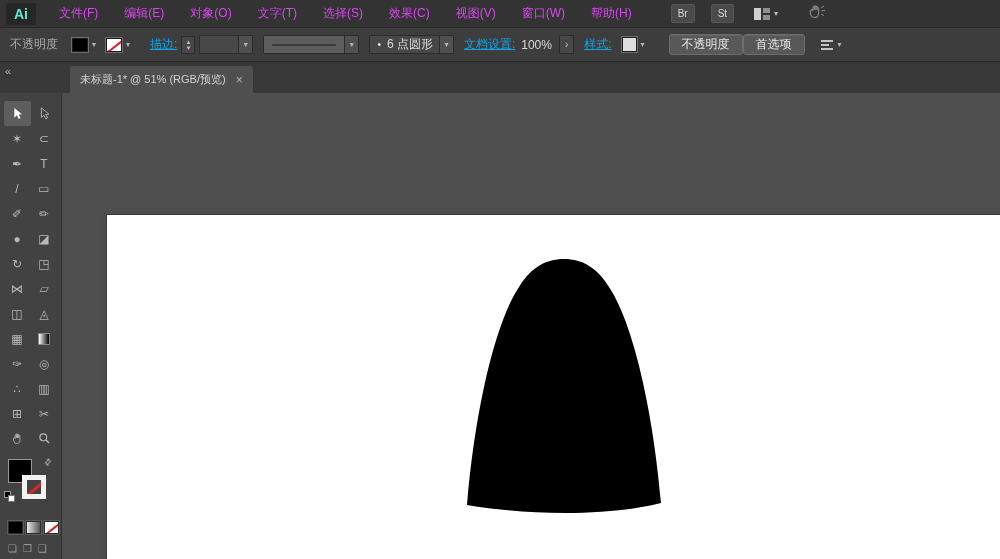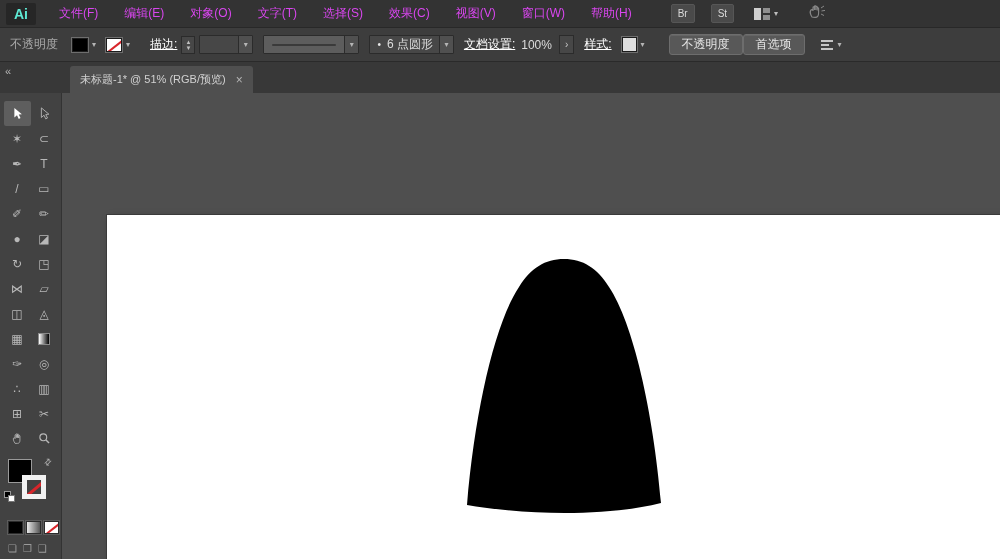--- a/index.html
+++ b/index.html
@@ -31,21 +31,21 @@
     display:flex; align-items:center; padding:0 10px; flex:0 0 auto; color:#c7c7c7;
     font-size:12px; white-space:nowrap; }
   .cb-status { color:#a9a9a9; margin-right:14px; }
   .sw-group { display:flex; align-items:center; gap:2px; margin-right:8px; }
   .mini-swatch { width:16px; height:14px; border:1px solid #1c1c1c;
     outline:1px solid #6e6e6e; position:relative; background:#000; }
   .mini-swatch.none { background:#fff; overflow:hidden; }
   .mini-swatch.none::after { content:""; position:absolute; left:-3px; top:5px;
     width:26px; height:2px; background:#d8262b; transform:rotate(-38deg); }
   .dd-arrow { color:#b5b5b5; font-size:8px; padding:0 2px; }
-  .cb-link { color:#ffffff; text-decoration:underline; margin:0 4px 0 10px; }
+  .cb-link { color:#0ea5e9; text-decoration:underline; margin:0 4px 0 10px; }
   .stepper { width:14px; height:18px; background:#474747; border:1px solid #2b2b2b;
     display:flex; flex-direction:column; align-items:center; justify-content:center;
     font-size:6px; color:#c0c0c0; line-height:6px; margin-right:4px; }
   .combo { height:19px; background:#474747; border:1px solid #2b2b2b; display:flex;
     align-items:center; border-radius:1px; }
   .combo .val { padding:0 6px; color:#dcdcdc; }
   .combo .btn { width:14px; height:100%; border-left:1px solid #2b2b2b; display:flex;
     align-items:center; justify-content:center; background:#505050; }
   .combo.empty { width:54px; justify-content:flex-end; }
   .combo.profile { width:96px; background:#5d5d5d; margin-left:10px; position:relative; }

